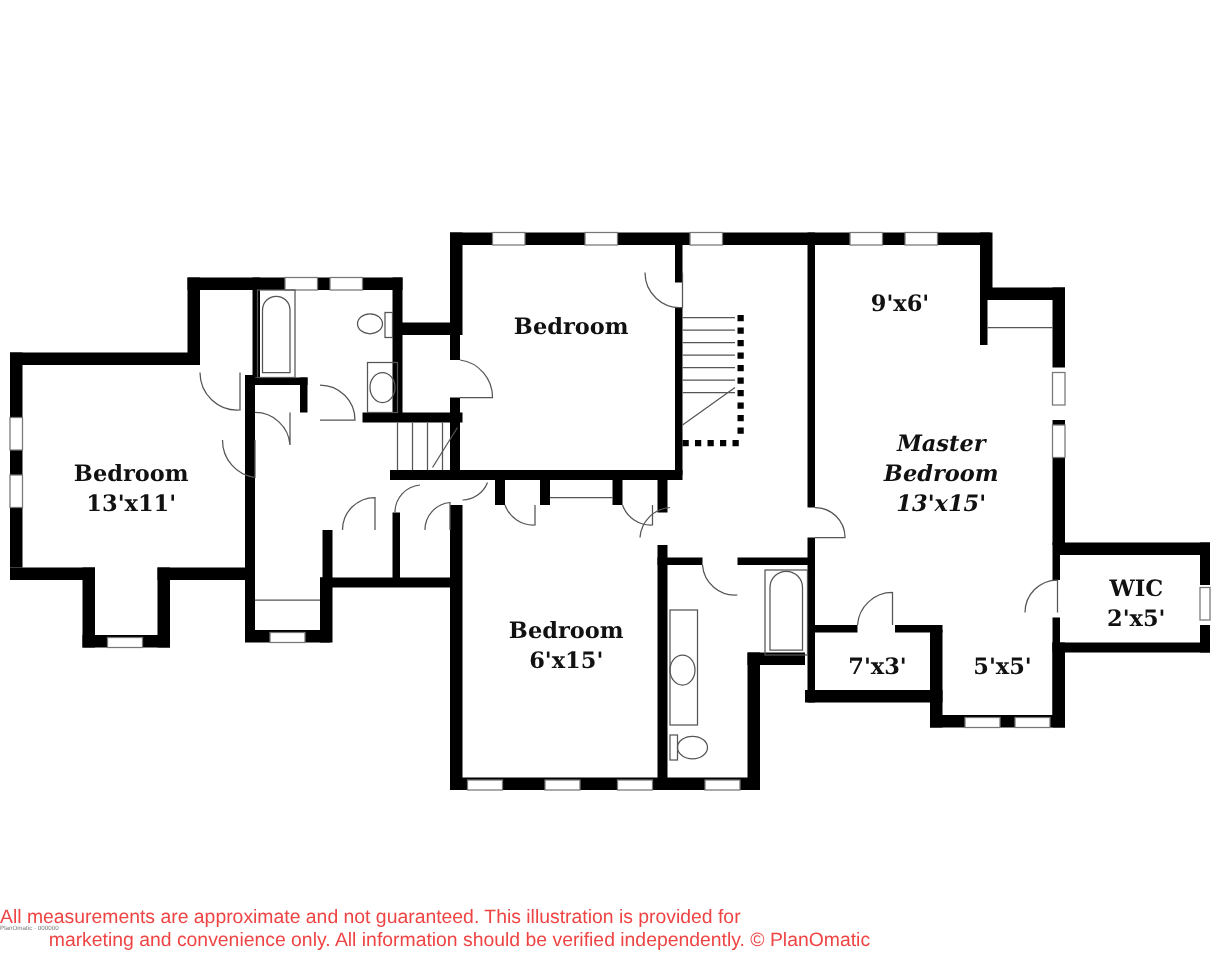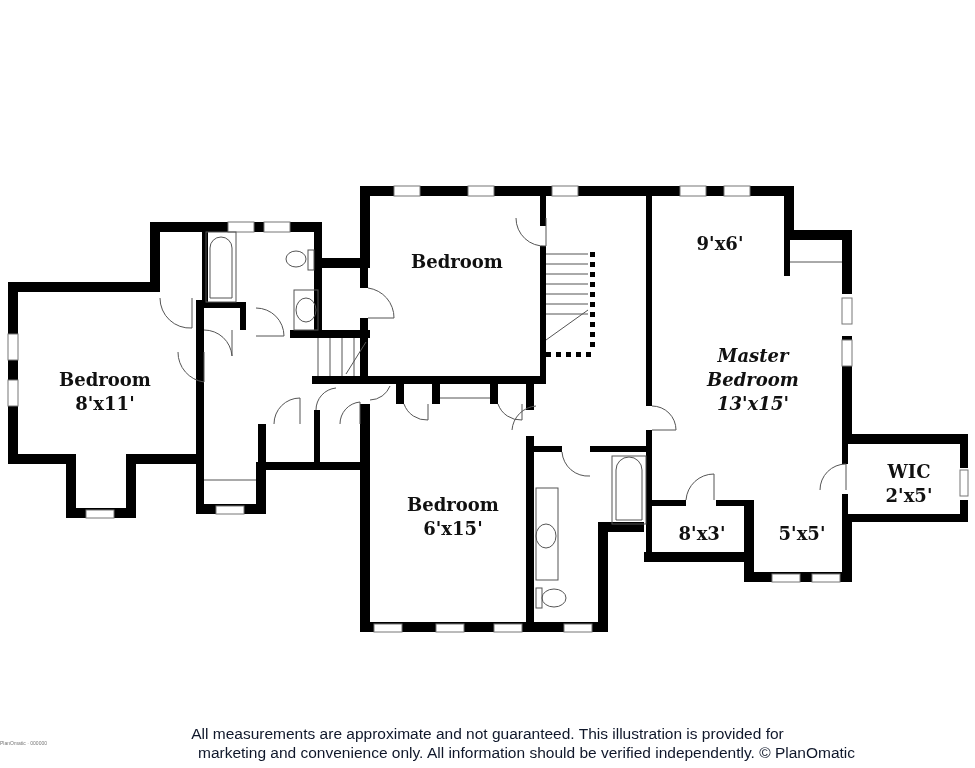--- a/index.html
+++ b/index.html
@@ -1,19 +1,19 @@
 <!DOCTYPE html>
 <html><head>
 <meta charset="utf-8">
 <style>
   html, body { margin:0; padding:0; background:#ffffff; }
   body { width:975px; height:768px; position:relative; overflow:hidden; font-family:"DejaVu Serif", serif; }
   #plan { position:absolute; left:0; top:0; width:975px; height:768px; }
   .room-label { position:absolute; font-family:"DejaVu Serif", serif; font-weight:bold; color:#111; text-align:center; line-height:24px; font-size:18px; }
-  .footer { position:absolute; left:0; width:975px; text-align:center; font-family:"Liberation Sans", sans-serif; font-size:15.5px; color:#0f172a; line-height:19px; }
+  .footer { position:absolute; left:0; width:975px; font-family:"Liberation Sans", sans-serif; font-size:15.5px; color:#ef4444; line-height:19px; }
   .watermark { position:absolute; left:0; top:740px; font-family:"Liberation Sans", sans-serif; font-size:5px; color:#777; }
 </style>
 </head>
 <body>
 
 <svg id="plan" viewBox="0 0 975 768" xmlns="http://www.w3.org/2000/svg">
   <g fill="#000">
 
     <rect x="8" y="282" width="10" height="172"></rect>
     <rect x="8" y="282" width="152" height="10"></rect>
@@ -174,21 +174,21 @@
     <rect x="536" y="588" width="6" height="20"></rect>
     <ellipse cx="554" cy="598" rx="12" ry="9"></ellipse>
     <line x1="790" y1="262" x2="842" y2="262"></line>
     <line x1="204" y1="480" x2="256" y2="480"></line>
     <line x1="440" y1="398" x2="490" y2="398"></line>
   </g>
 </svg>
 
 <div class="room-label" style="left:40px; top:368px; width:130px;">
   <div>Bedroom</div>
-  <div>8'x11'</div>
+  <div>13'x11'</div>
 </div>
 
 <div class="room-label" style="left:392px; top:250px; width:130px;">
   <div>Bedroom</div>
 </div>
 
 <div class="room-label" style="left:388px; top:493px; width:130px;">
   <div>Bedroom</div>
   <div>6'x15'</div>
 </div>
@@ -202,21 +202,21 @@
 <div class="room-label" style="left:680px; top:232px; width:80px;">
   <div>9'x6'</div>
 </div>
 
 <div class="room-label" style="left:864px; top:460px; width:90px;">
   <div>WIC</div>
   <div>2'x5'</div>
 </div>
 
 <div class="room-label" style="left:662px; top:522px; width:80px;">
-  <div>8'x3'</div>
+  <div>7'x3'</div>
 </div>
 
 <div class="room-label" style="left:762px; top:522px; width:80px;">
   <div>5'x5'</div>
 </div>
 
 <div class="footer" style="top:724px;">All measurements are approximate and not guaranteed. This illustration is provided for</div>
 <div class="footer" style="top:743px;padding-left:39px;">marketing and convenience only. All information should be verified independently. © PlanOmatic</div>
 <div class="watermark">PlanOmatic · 000000</div>
 

